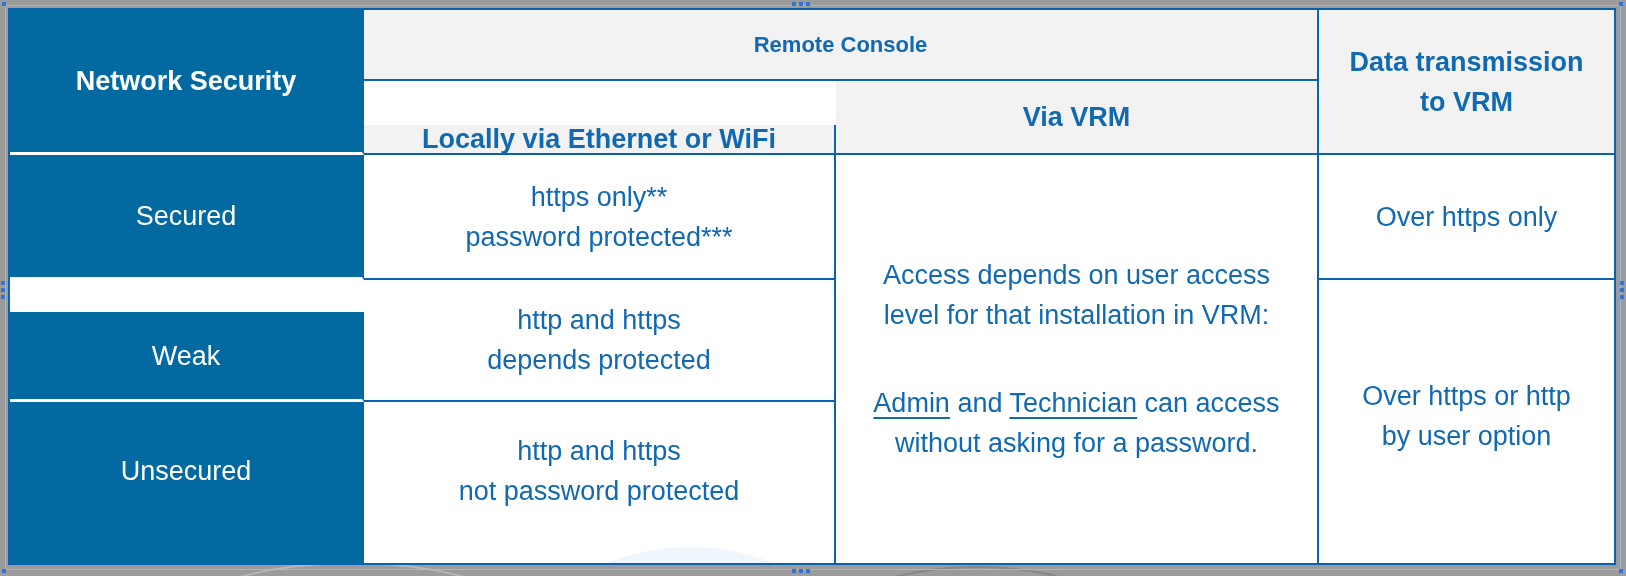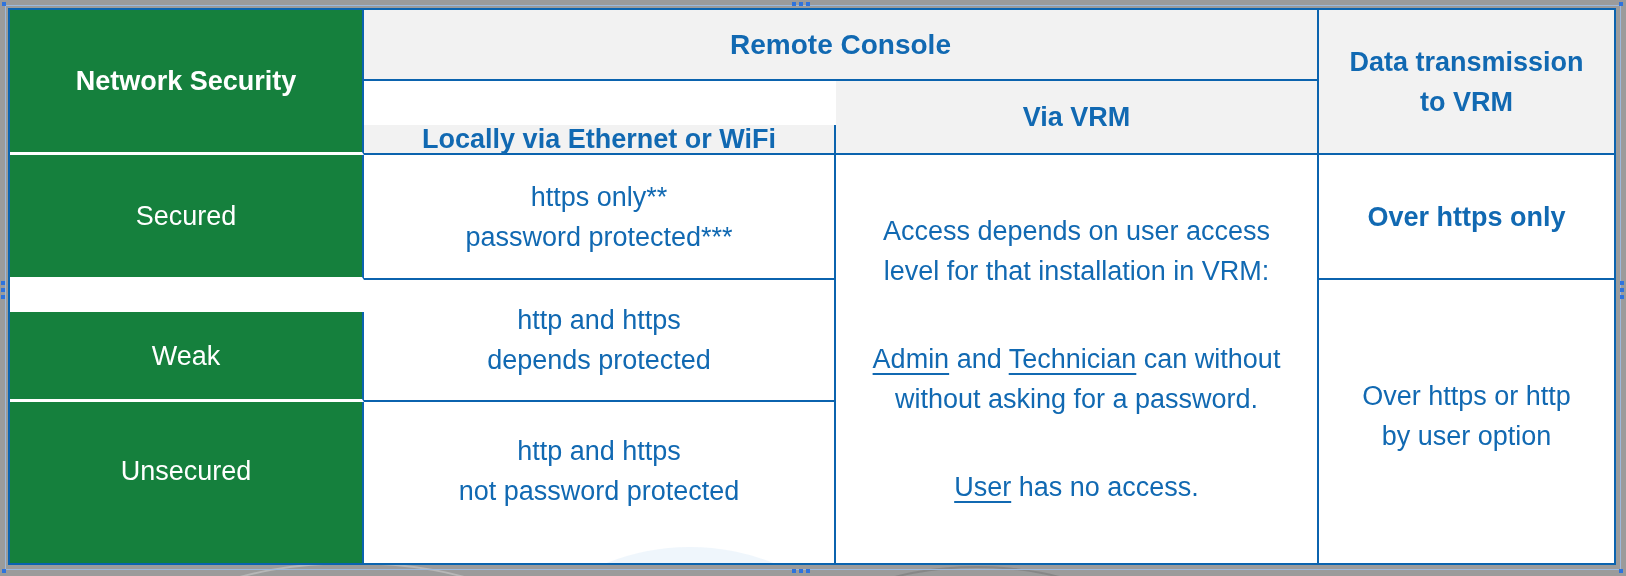--- a/index.html
+++ b/index.html
@@ -25,33 +25,33 @@
     grid-template-rows:71px 74px 125px 122px 1fr;
   }
   .cell{
     position:relative;display:flex;flex-direction:column;
     align-items:center;justify-content:center;
     text-align:center;box-sizing:border-box;
     font-size:27px;line-height:40px;color:#1169b2;
     z-index:1;
   }
   .cell.hdr{background:#f2f2f2;font-weight:bold;}
-  .cell.blue{background:#15803d;color:#ffffff;}
+  .cell.blue{background:#0369a1;color:#ffffff;}
   .br{border-right:2px solid #0b63ae;}
   .bb{border-bottom:2px solid #0b63ae;}
   .bbw{border-bottom:3px solid #ffffff;} 
   .corner-hdr{grid-column:1;grid-row:1 / span 2;font-weight:bold;font-size:27px;}
-  .rc-hdr{grid-column:2 / span 2;grid-row:1;font-size:28px;}
+  .rc-hdr{grid-column:2 / span 2;grid-row:1;font-size:22px;}
   .dt-hdr{grid-column:4;grid-row:1 / span 2;justify-content:center;}
   .sub-local{grid-column:2;grid-row:2;margin-top:44px;}
   .sub-vrm{grid-column:3;grid-row:2;}
   .c1r3{grid-column:1;grid-row:3;}
   .c2r3{grid-column:2;grid-row:3;}
   .vrm-cell{grid-column:3;grid-row:3 / span 3;}
-  .c4r3{grid-column:4;grid-row:3;font-weight:bold;}
+  .c4r3{grid-column:4;grid-row:3;}
   .c1r4{grid-column:1;grid-row:4;margin-top:32px;}
   .c2r4{grid-column:2;grid-row:4;}
   .dt-merged{grid-column:4;grid-row:4 / span 2;padding-bottom:12px;}
   .c1r5{grid-column:1;grid-row:5;padding-bottom:24px;}
   .c2r5{grid-column:2;grid-row:5;padding-bottom:24px;}
   .vrm-cell p{margin:8px;}
   .vrm-cell p + p{margin-top:40px;}
   .u{text-decoration:underline;text-decoration-thickness:2px;text-underline-offset:5px;}
   
   .tint-circle{position:absolute;left:455px;top:537px;width:450px;height:450px;
@@ -110,23 +110,22 @@
       <div>Secured</div>
     </div>
     <div class="cell br bb c2r3">
       <div>https only**</div>
       <div>password protected***</div>
     </div>
 
     <div class="cell br vrm-cell">
       <p><span>Access depends on user access</span><br>
          <span>level for that installation in VRM:</span></p>
-      <p><span class="u">Admin</span><span> and </span><span class="u">Technician</span><span> can without</span><br>
+      <p><span class="u">Admin</span><span> and </span><span class="u">Technician</span><span> can access</span><br>
          <span>without asking for a password.</span></p>
-      <p><span class="u">User</span><span> has no access.</span></p>
     </div>
 
     <div class="cell bb c4r3">
       <div>Over https only</div>
     </div>
 
     <div class="cell blue br bbw c1r4">
       <div>Weak</div>
     </div>
     <div class="cell br bb c2r4">

